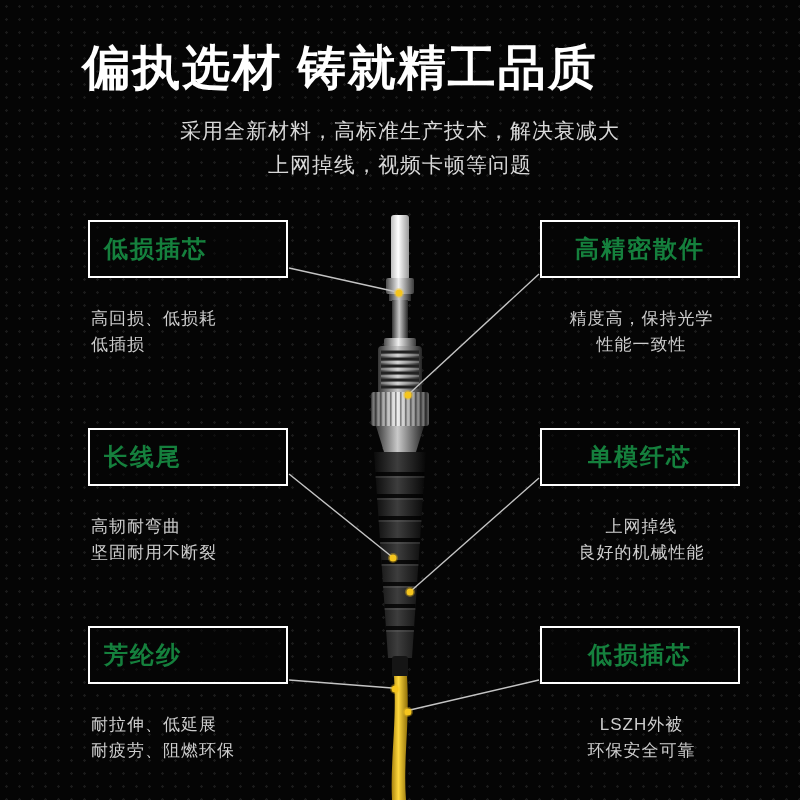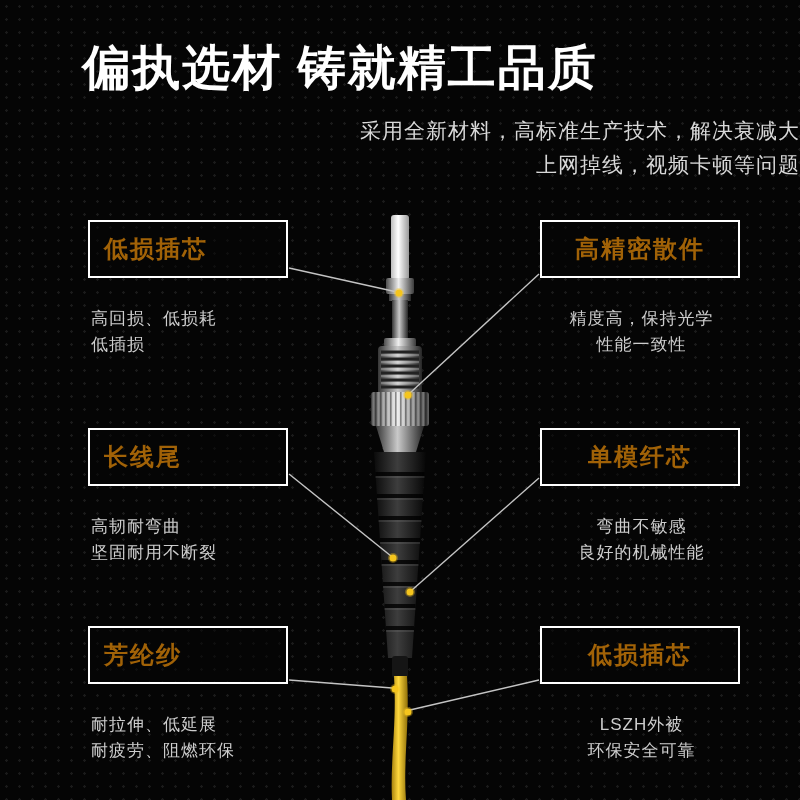--- a/index.html
+++ b/index.html
@@ -18,21 +18,21 @@
   .page-title{
     position:absolute;top:36px;left:0;width:680px;
     text-align:center;
     color:#ffffff;
     font-size:48px;
     font-weight:900;
     letter-spacing:2px;
   }
   .page-subtitle{
     position:absolute;top:114px;left:0;width:800px;
-    text-align:right;
+    text-align:center;
     color:#d8d8d8;
     font-size:21px;
     line-height:1.6;
     letter-spacing:1px;
   }
   .page-subtitle span{display:block;}
   .feature{
     position:absolute;
     width:200px;
   }
@@ -40,21 +40,21 @@
   .feature.right{left:540px;text-align:center;}
   .f-top{top:220px;}
   .f-mid{top:428px;}
   .f-bot{top:626px;}
   .feature-box{
     border:2px solid #ffffff;
     background:rgba(5,5,5,0.55);
     padding:11px 14px;
   }
   .feature-title{
-    color:#a16207;
+    color:#15803d;
     font-size:24px;
     font-weight:800;
     letter-spacing:2px;
     white-space:nowrap;
   }
   .feature-desc{
     margin-top:28px;
     padding-left:3px;
     color:#cdcdcd;
     font-size:17px;
@@ -242,21 +242,21 @@
     <span>精度高，保持光学</span>
     <span>性能一致性</span>
   </div>
 </div>
 
 <div class="feature right f-mid">
   <div class="feature-box">
     <span class="feature-title">单模纤芯</span>
   </div>
   <div class="feature-desc">
-    <span>弯曲不敏感</span>
+    <span>上网掉线</span>
     <span>良好的机械性能</span>
   </div>
 </div>
 
 <div class="feature right f-bot">
   <div class="feature-box">
     <span class="feature-title">低损插芯</span>
   </div>
   <div class="feature-desc">
     <span>LSZH外被</span>

